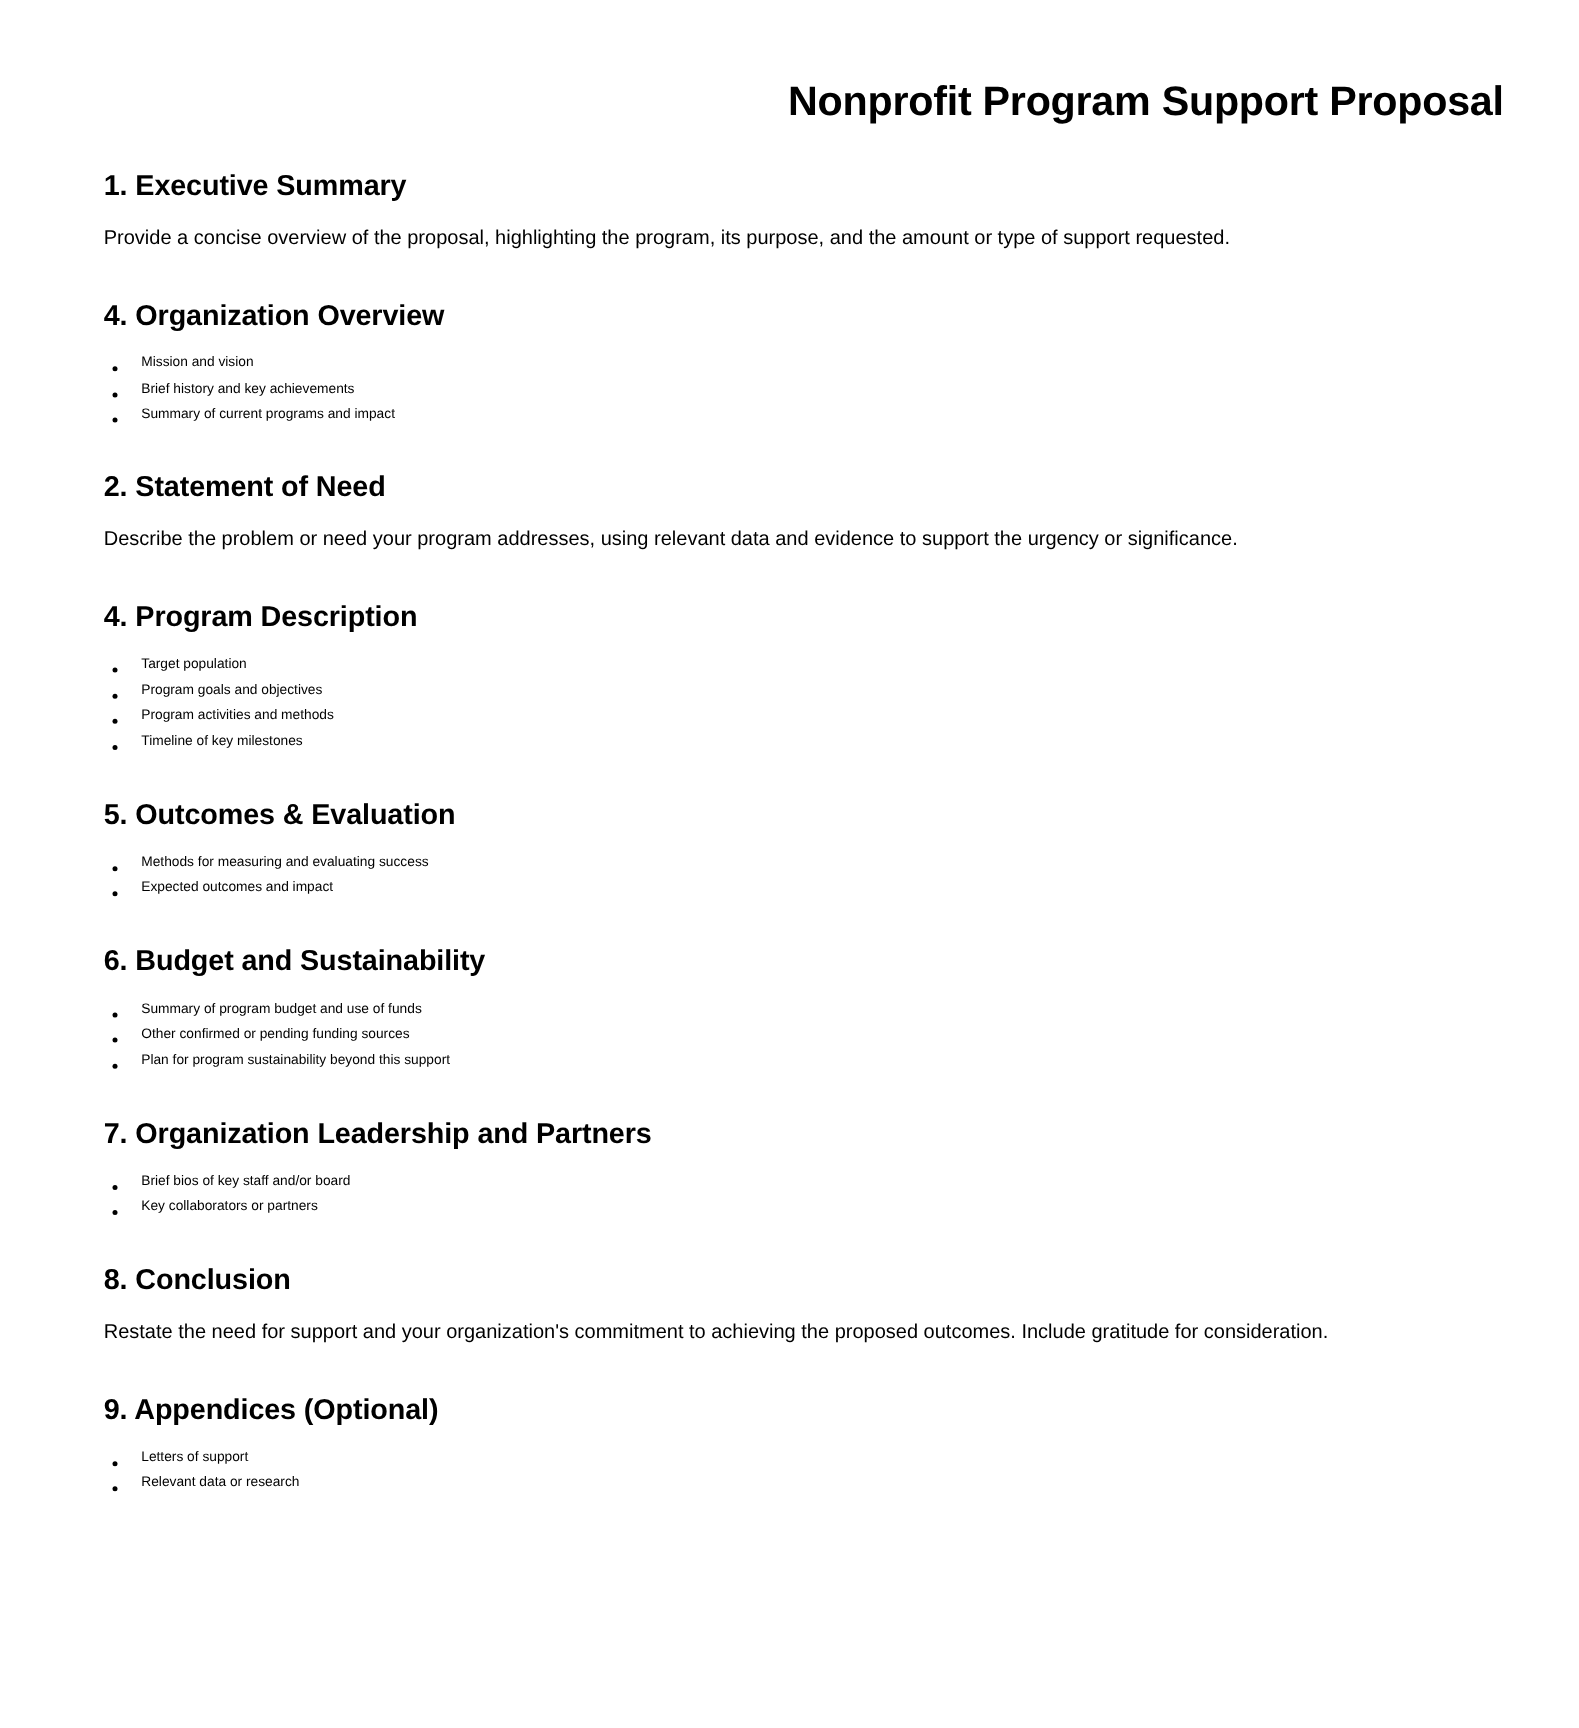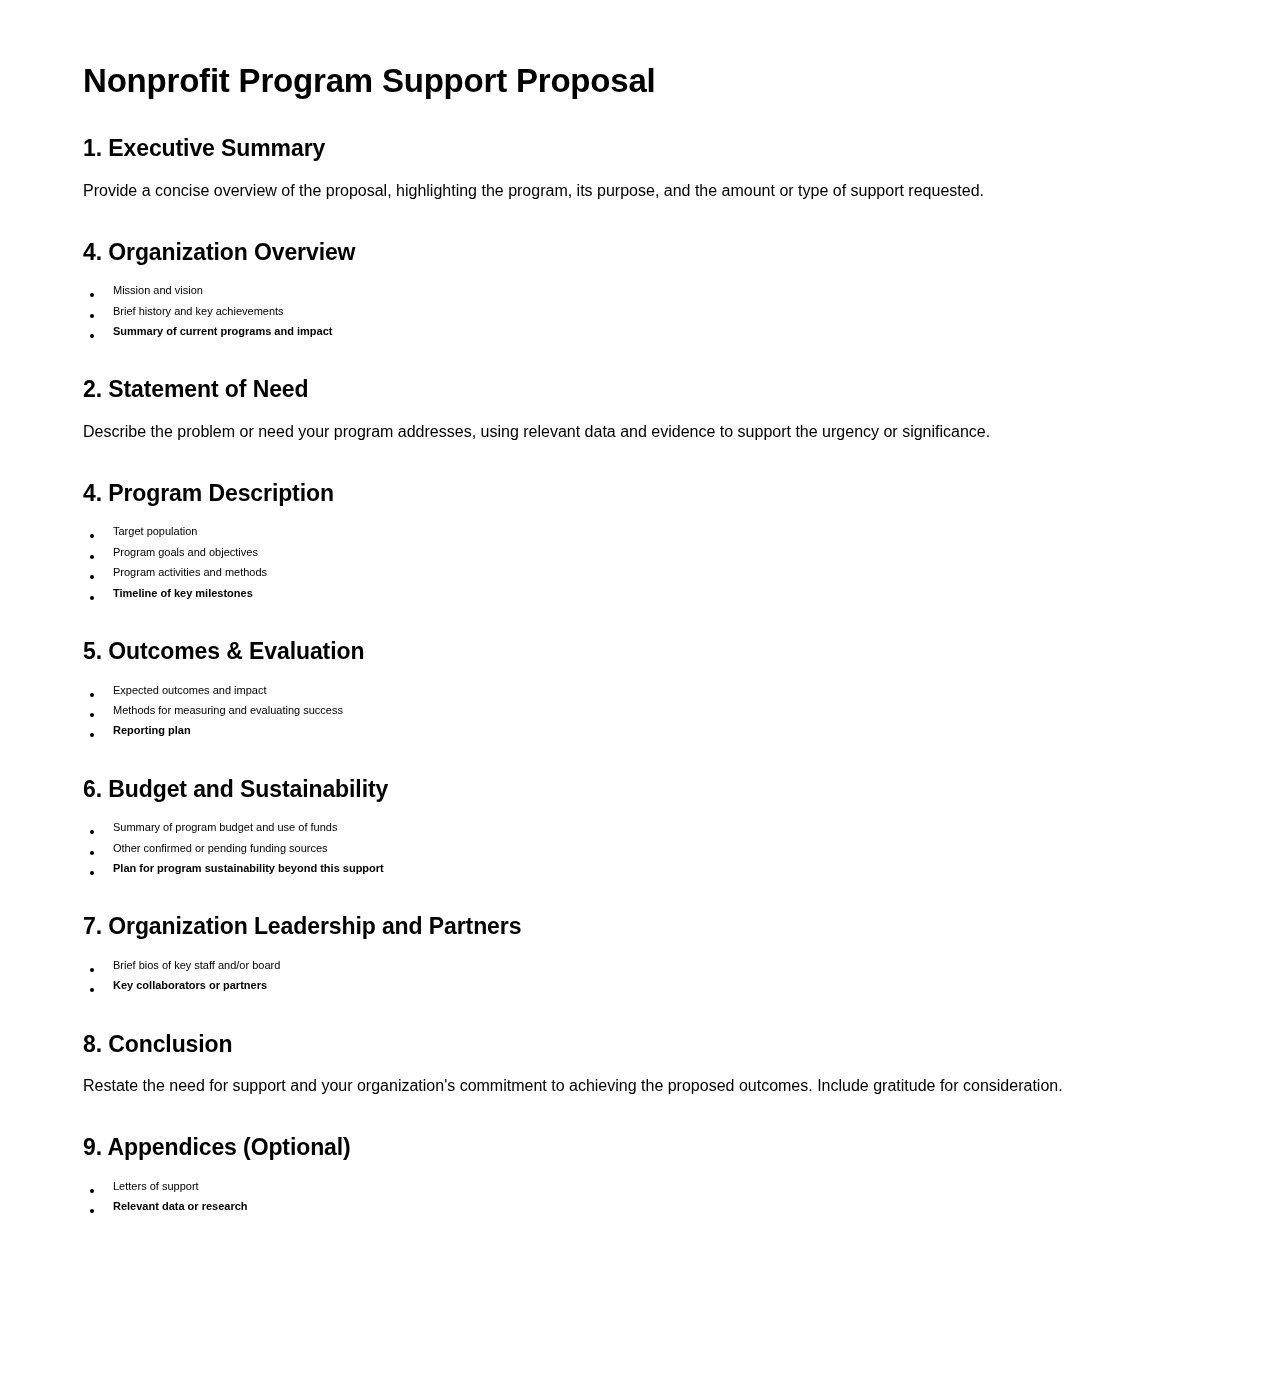--- a/index.html
+++ b/index.html
@@ -18,20 +18,21 @@
   .page {
     padding: 46px 60px 60px 83px;
     box-sizing: border-box;
   }
   h1.doc-title {
     font-size: 33px;
     font-weight: bold;
     line-height: 1.18;
     margin: 16px 0 34px 0;
     letter-spacing: -0.2px;
+    text-align: right;
   }
   h2.section-heading {
     font-size: 23px;
     font-weight: bold;
     line-height: 1.2;
     margin: 0 0 16px 0;
     letter-spacing: -0.1px;
   }
   section.doc-section {
     margin: 0 0 36px 0;
@@ -52,21 +53,20 @@
   }
   ul.section-list li.list-item {
     font-size: 11px;
     line-height: 1.58;
     margin: 0 0 3px 0;
     padding-left: 30px;
     position: relative;
   }
   ul.section-list li.list-item:last-child {
     margin-bottom: 0;
-    font-weight: bold;
   }
   ul.section-list li.list-item::before {
     content: "";
     position: absolute;
     left: 7px;
     top: 11px;
     width: 4px;
     height: 4px;
     background: #000000;
     border-radius: 50%;
@@ -104,23 +104,22 @@
       <li class="list-item">Target population</li>
       <li class="list-item">Program goals and objectives</li>
       <li class="list-item">Program activities and methods</li>
       <li class="list-item">Timeline of key milestones</li>
     </ul>
   </section>
 
   <section class="doc-section">
     <h2 class="section-heading">5. Outcomes &amp; Evaluation</h2>
     <ul class="section-list">
+      <li class="list-item">Methods for measuring and evaluating success</li>
       <li class="list-item">Expected outcomes and impact</li>
-      <li class="list-item">Methods for measuring and evaluating success</li>
-      <li class="list-item">Reporting plan</li>
     </ul>
   </section>
 
   <section class="doc-section">
     <h2 class="section-heading">6. Budget and Sustainability</h2>
     <ul class="section-list">
       <li class="list-item">Summary of program budget and use of funds</li>
       <li class="list-item">Other confirmed or pending funding sources</li>
       <li class="list-item">Plan for program sustainability beyond this support</li>
     </ul>

